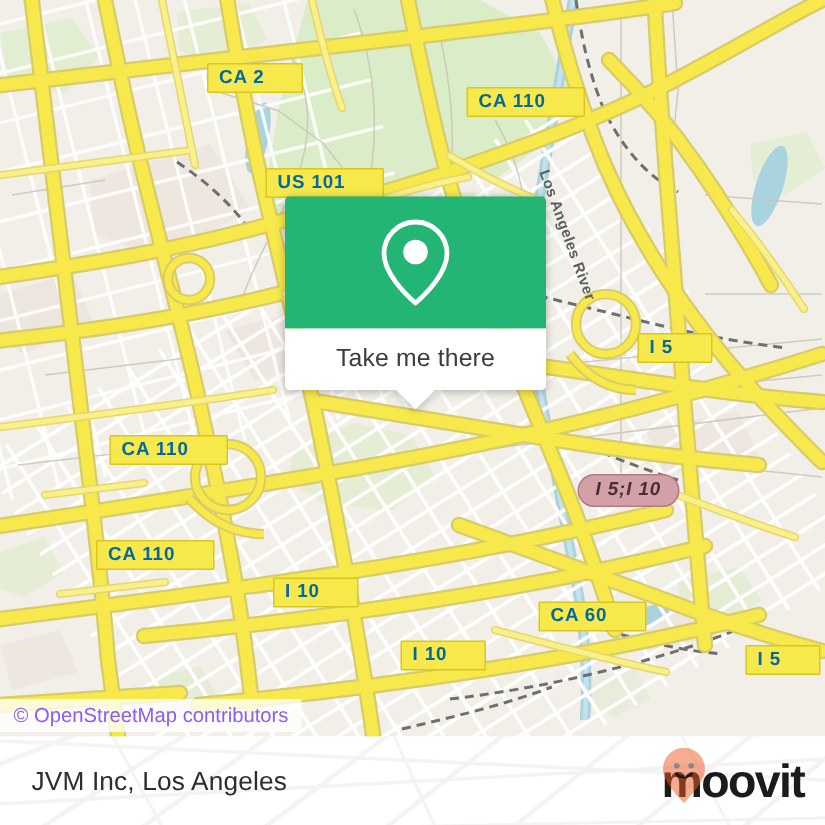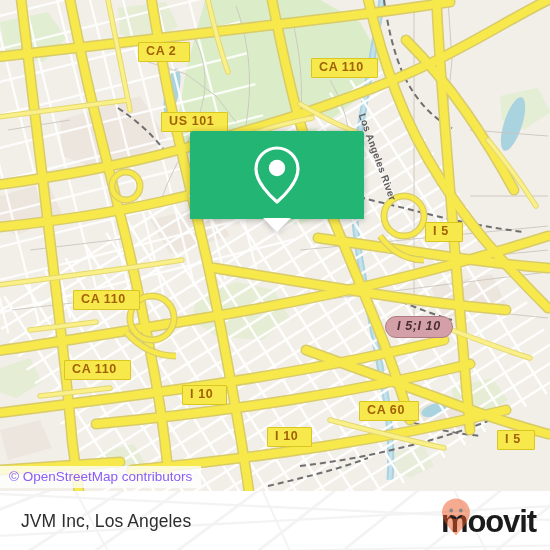--- a/index.html
+++ b/index.html
@@ -12,25 +12,25 @@
 
   
   #map{position:absolute;left:0;top:0;width:550px;height:491px;overflow:hidden;background:#f2efe9;}
   #map svg{position:absolute;left:0;top:0;}
 
   
   .shield{
     position:absolute;
     background:#f7e84b;
     border:1.6px solid #d9c61f;
-    color:#a16207;
+    color:#0369a1;
     font-size:12.5px;
     font-weight:bold;
     letter-spacing:.6px;
-    padding:2px 13px 3px 7px;
+    padding:2px 25px 3px 7px;
     border-radius:1px;
     white-space:nowrap;
     line-height:1.05;
     box-sizing:border-box;
   }
   .shield.pill{
     background:#d4a0a8;
     border:1.6px solid #b07b85;
     color:#4a2e33;
     border-radius:11px;
@@ -333,39 +333,40 @@
           <path d="M380,236 C392,252 406,260 424,260"></path>
         </g>
       </g>
     </svg>
 
     <div class="riverlabel" style="left:367px;top:112px;transform:rotate(70deg);">Los Angeles River</div>
 
     <div id="shields">
         <div class="shield" style="left: 138px; top: 42px;">CA 2</div>
         <div class="shield" style="left: 311px; top: 58px;">CA 110</div>
-        <div class="shield" style="left: 161px; top: 112px;">US 101</div>
+        <div class="shield" style="left: 177px; top: 112px;">US 101</div>
         <div class="shield" style="left: 425px; top: 222px;">I 5</div>
         <div class="shield" style="left: 73px; top: 290px;">CA 110</div>
         <div class="shield pill" style="left: 385px; top: 316px; font-style: italic;">I 5;I 10</div>
         <div class="shield" style="left: 64px; top: 360px;">CA 110</div>
         <div class="shield" style="left: 182px; top: 385px;">I 10</div>
         <div class="shield" style="left: 359px; top: 401px;">CA 60</div>
         <div class="shield" style="left: 267px; top: 427px;">I 10</div>
         <div class="shield" style="left: 497px; top: 430px;">I 5</div>
       </div>
   </div>
 
   <div id="popup">
     <div id="popup-head">
       <svg width="52" height="62" viewBox="0 0 52 62">
         <path d="M26 4 C14.4 4 5 13.4 5 25 C5 38 19 52 26 58 C33 52 47 38 47 25 C47 13.4 37.6 4 26 4 Z" fill="none" stroke="#ffffff" stroke-width="3.2" stroke-linejoin="round"></path>
         <circle cx="26" cy="24" r="8.2" fill="#ffffff"></circle>
       </svg>
     </div>
+    <div id="popup-foot">Take me there</div>
     <div id="popup-tail"></div>
   </div>
 
   <div id="attribution">© OpenStreetMap contributors</div>
 
   <div id="footer">
     <svg width="550" height="80" viewBox="0 0 550 80">
       <g stroke="#e9e9e9" stroke-width="3" fill="none">
         <path d="M-20,34 L120,-20"></path>
           <path d="M10,80 L150,-10"></path>

